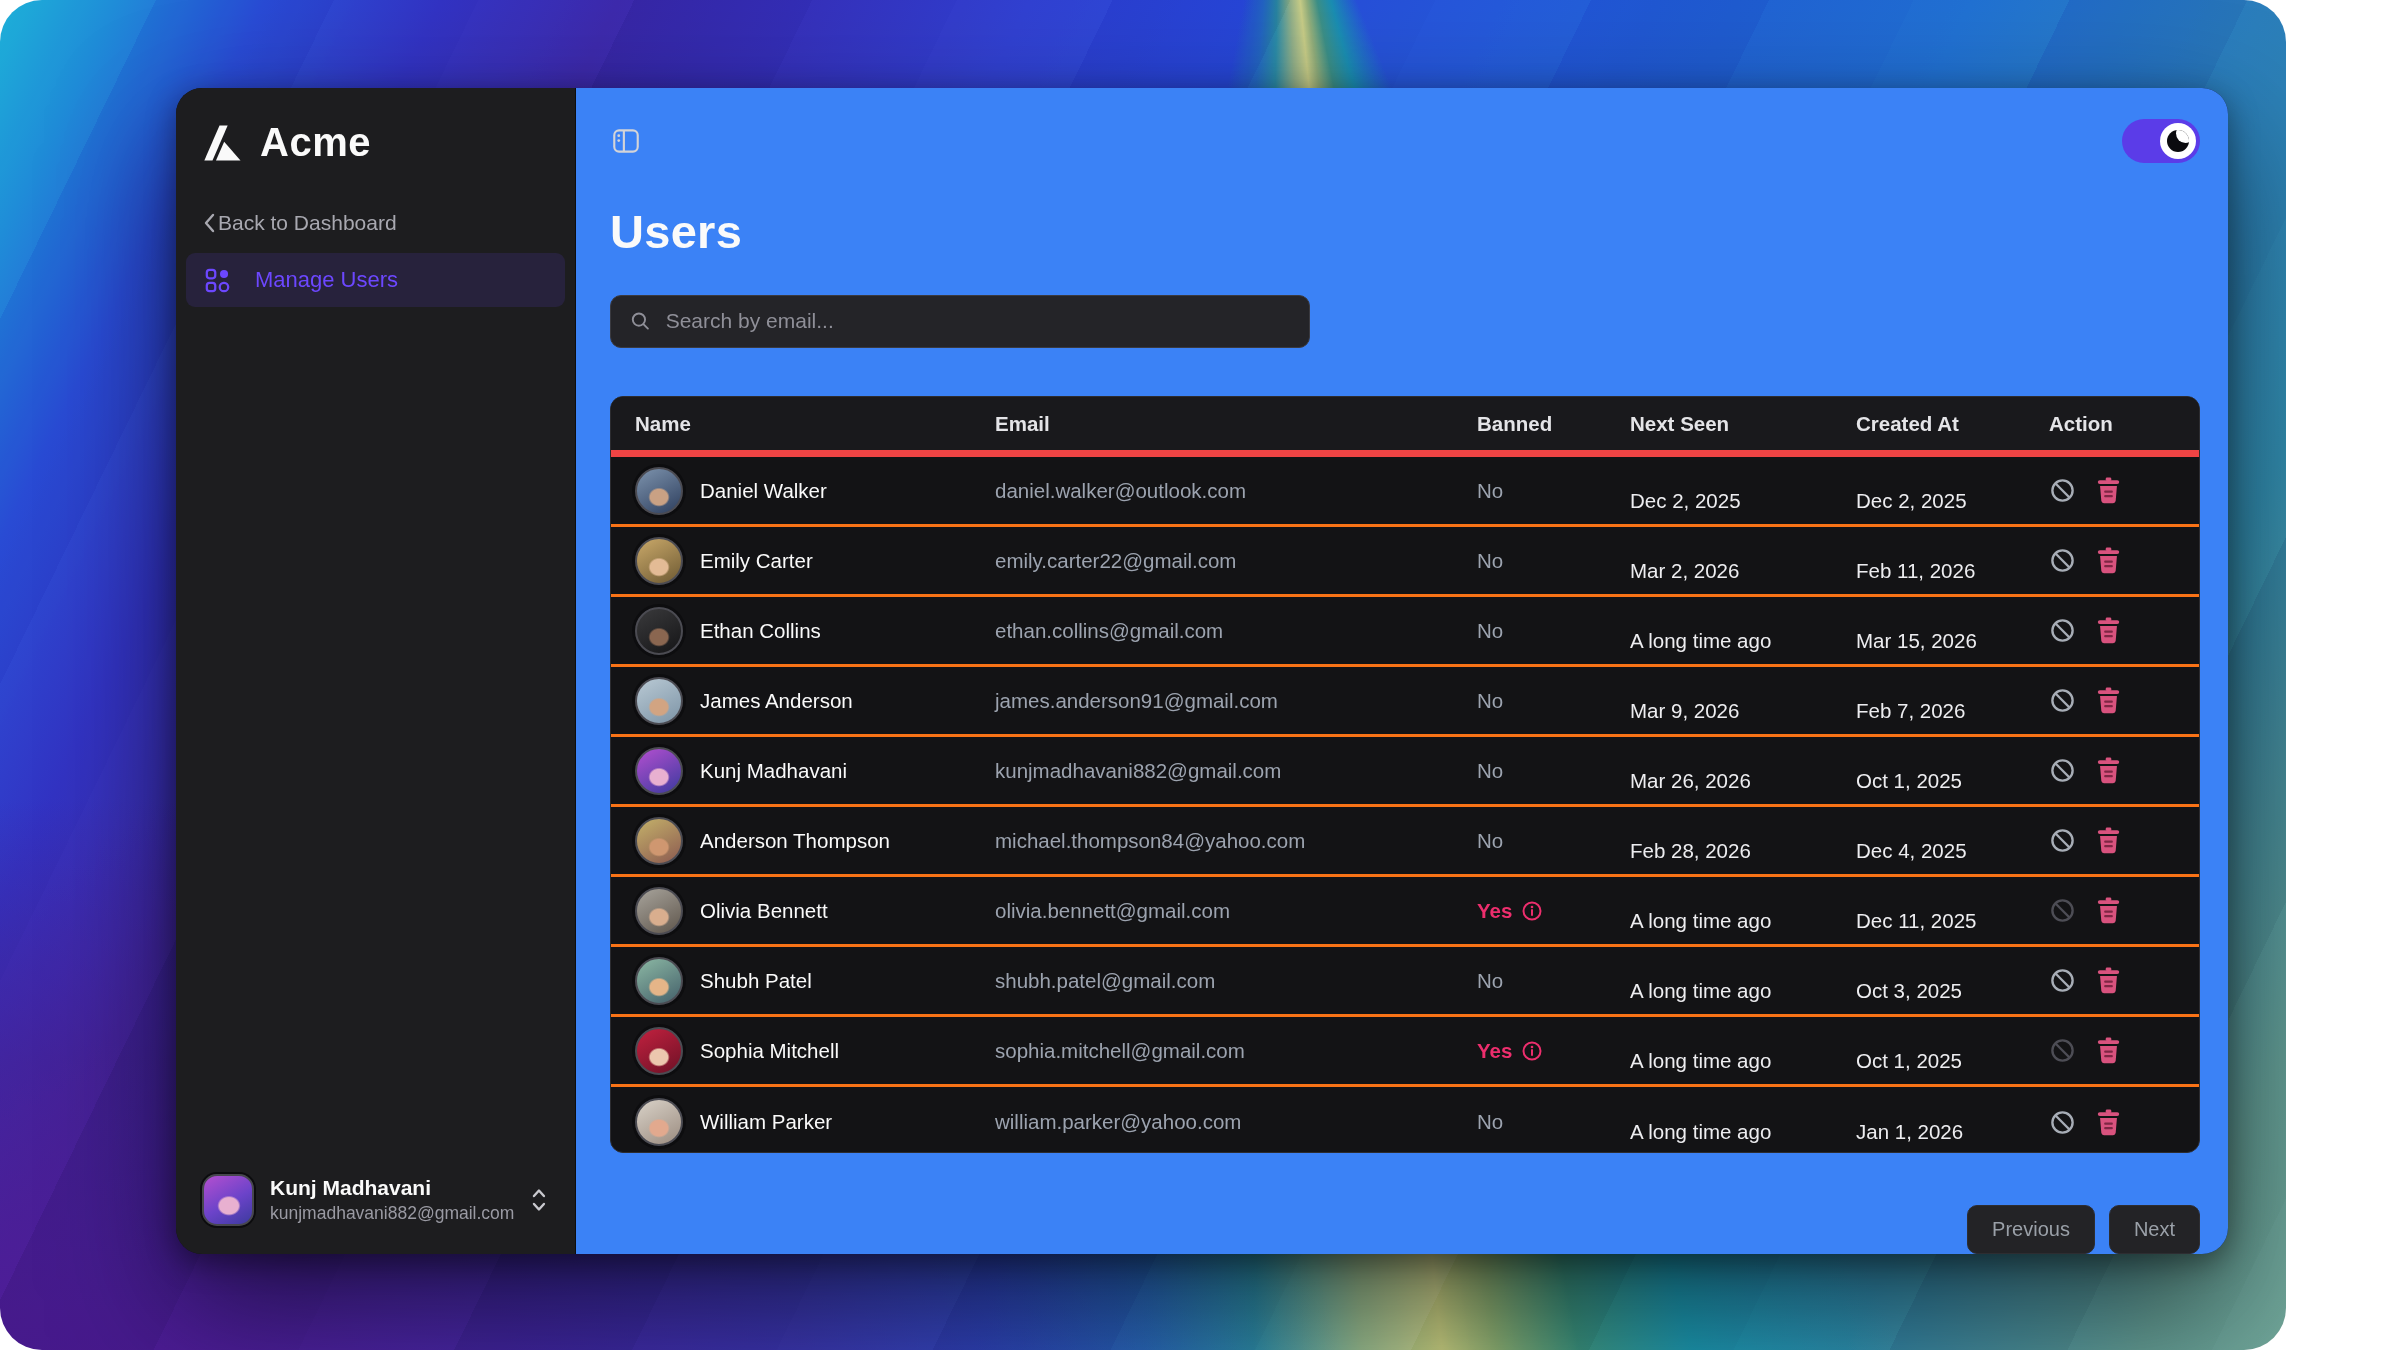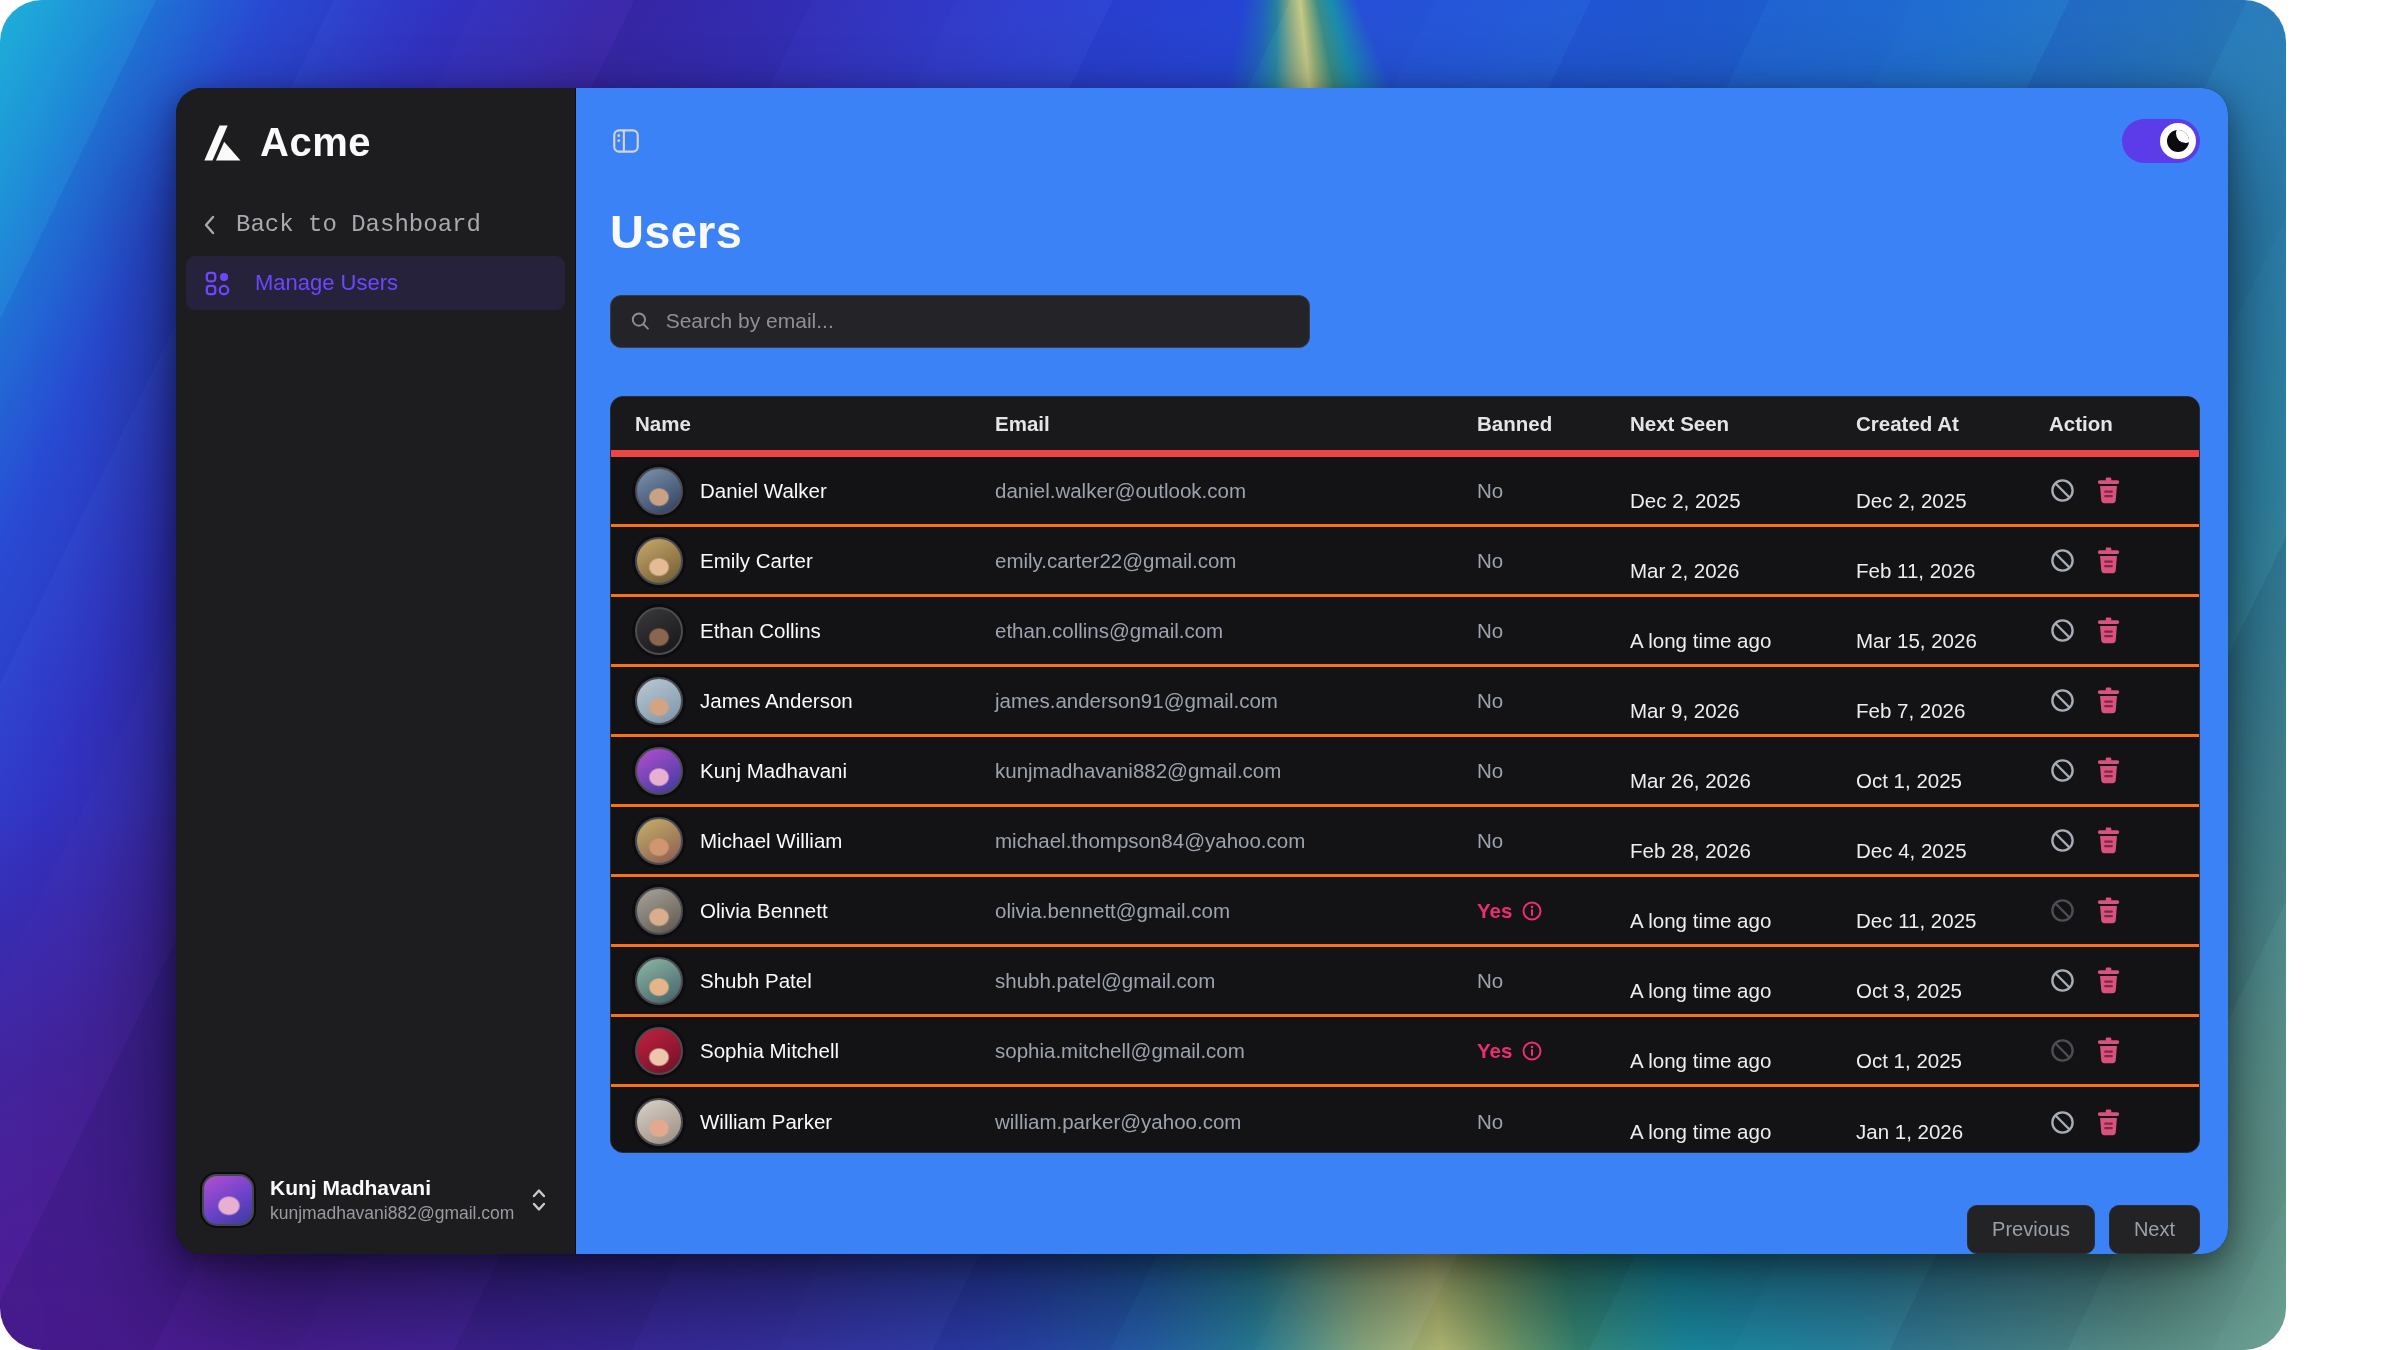--- a/index.html
+++ b/index.html
@@ -39,22 +39,22 @@
   
   .window { position:absolute; left:176px; top:88px; width:2052px; height:1166px;
     background:#121214; border-radius:26px; display:flex; overflow:hidden;
     box-shadow:0 50px 120px rgba(0,0,0,0.55), 0 8px 30px rgba(0,0,0,0.4); }
 
   
   .sidebar { width:400px; flex:0 0 400px; background:#1d1d1f; display:flex; flex-direction:column;
     border-right:1px solid rgba(0,0,0,0.55); }
   .brand { display:flex; align-items:center; gap:16px; padding:32px 0 0 26px; }
   .brand-name { color:#fafafa; font-size:40px; font-weight:800; letter-spacing:0.5px; }
-  .back-link { display:flex; align-items:center; gap:18px; padding:0 26px; margin-top:46px;
-    color:#a8a8b0; font-size:24px; cursor:pointer;font-family:Liberation Mono, monospace; }
+  .back-link { display:flex; align-items:center; padding:0 26px; margin-top:46px;
+    color:#a8a8b0; font-size:21px; cursor:pointer; }
   .nav-item { display:flex; align-items:center; gap:24px; margin:18px 10px 0 10px; height:54px;
     padding:0 18px; border-radius:9px; background:rgba(108,71,255,0.13);
     color:#6c47ff; font-size:22px; font-weight:500; cursor:pointer; }
   .sidebar-spacer { flex:1; }
   .user-footer { display:flex; align-items:center; gap:16px; padding:22px 26px 28px 26px; }
   .footer-avatar { width:52px; height:52px; border-radius:15px; flex:0 0 52px;
     border:2px solid #47474e; box-shadow:0 0 0 2px #0c0c0e;
     background:
       radial-gradient(58% 50% at 52% 62%, #e8b0d0 0 34%, rgba(0,0,0,0) 42%),
       linear-gradient(150deg,#b44fd0 0%,#6b43c9 55%,#3c3a9e 100%); }
@@ -356,21 +356,21 @@
           <line x1="8" y1="13" x2="14" y2="13" stroke="#7e2744" stroke-width="1.8" stroke-linecap="round"></line>
           <line x1="8" y1="17" x2="14" y2="17" stroke="#7e2744" stroke-width="1.8" stroke-linecap="round"></line>
         </svg>
       </span>
     </div>
   </div>
 
   <div class="trow">
     <div class="cell name-cell">
       <span class="avatar" style="background: radial-gradient(58% 52% at 50% 64%, rgb(207, 151, 112) 0px, rgb(207, 151, 112) 34%, rgba(0, 0, 0, 0) 42%), linear-gradient(150deg, rgb(196, 177, 106) 0%, rgb(140, 90, 80) 100%);"></span>
-      <span class="uname">Michael William</span>
+      <span class="uname">Anderson Thompson</span>
     </div>
     <div class="cell email-cell">
       <span>michael.thompson84@yahoo.com</span>
     </div>
     <div class="cell banned-cell">
       <span class="banned-text">No</span>
 
     </div>
     <div class="cell seen-cell">Feb 28, 2026</div>
     <div class="cell created-cell">Dec 4, 2025</div>

